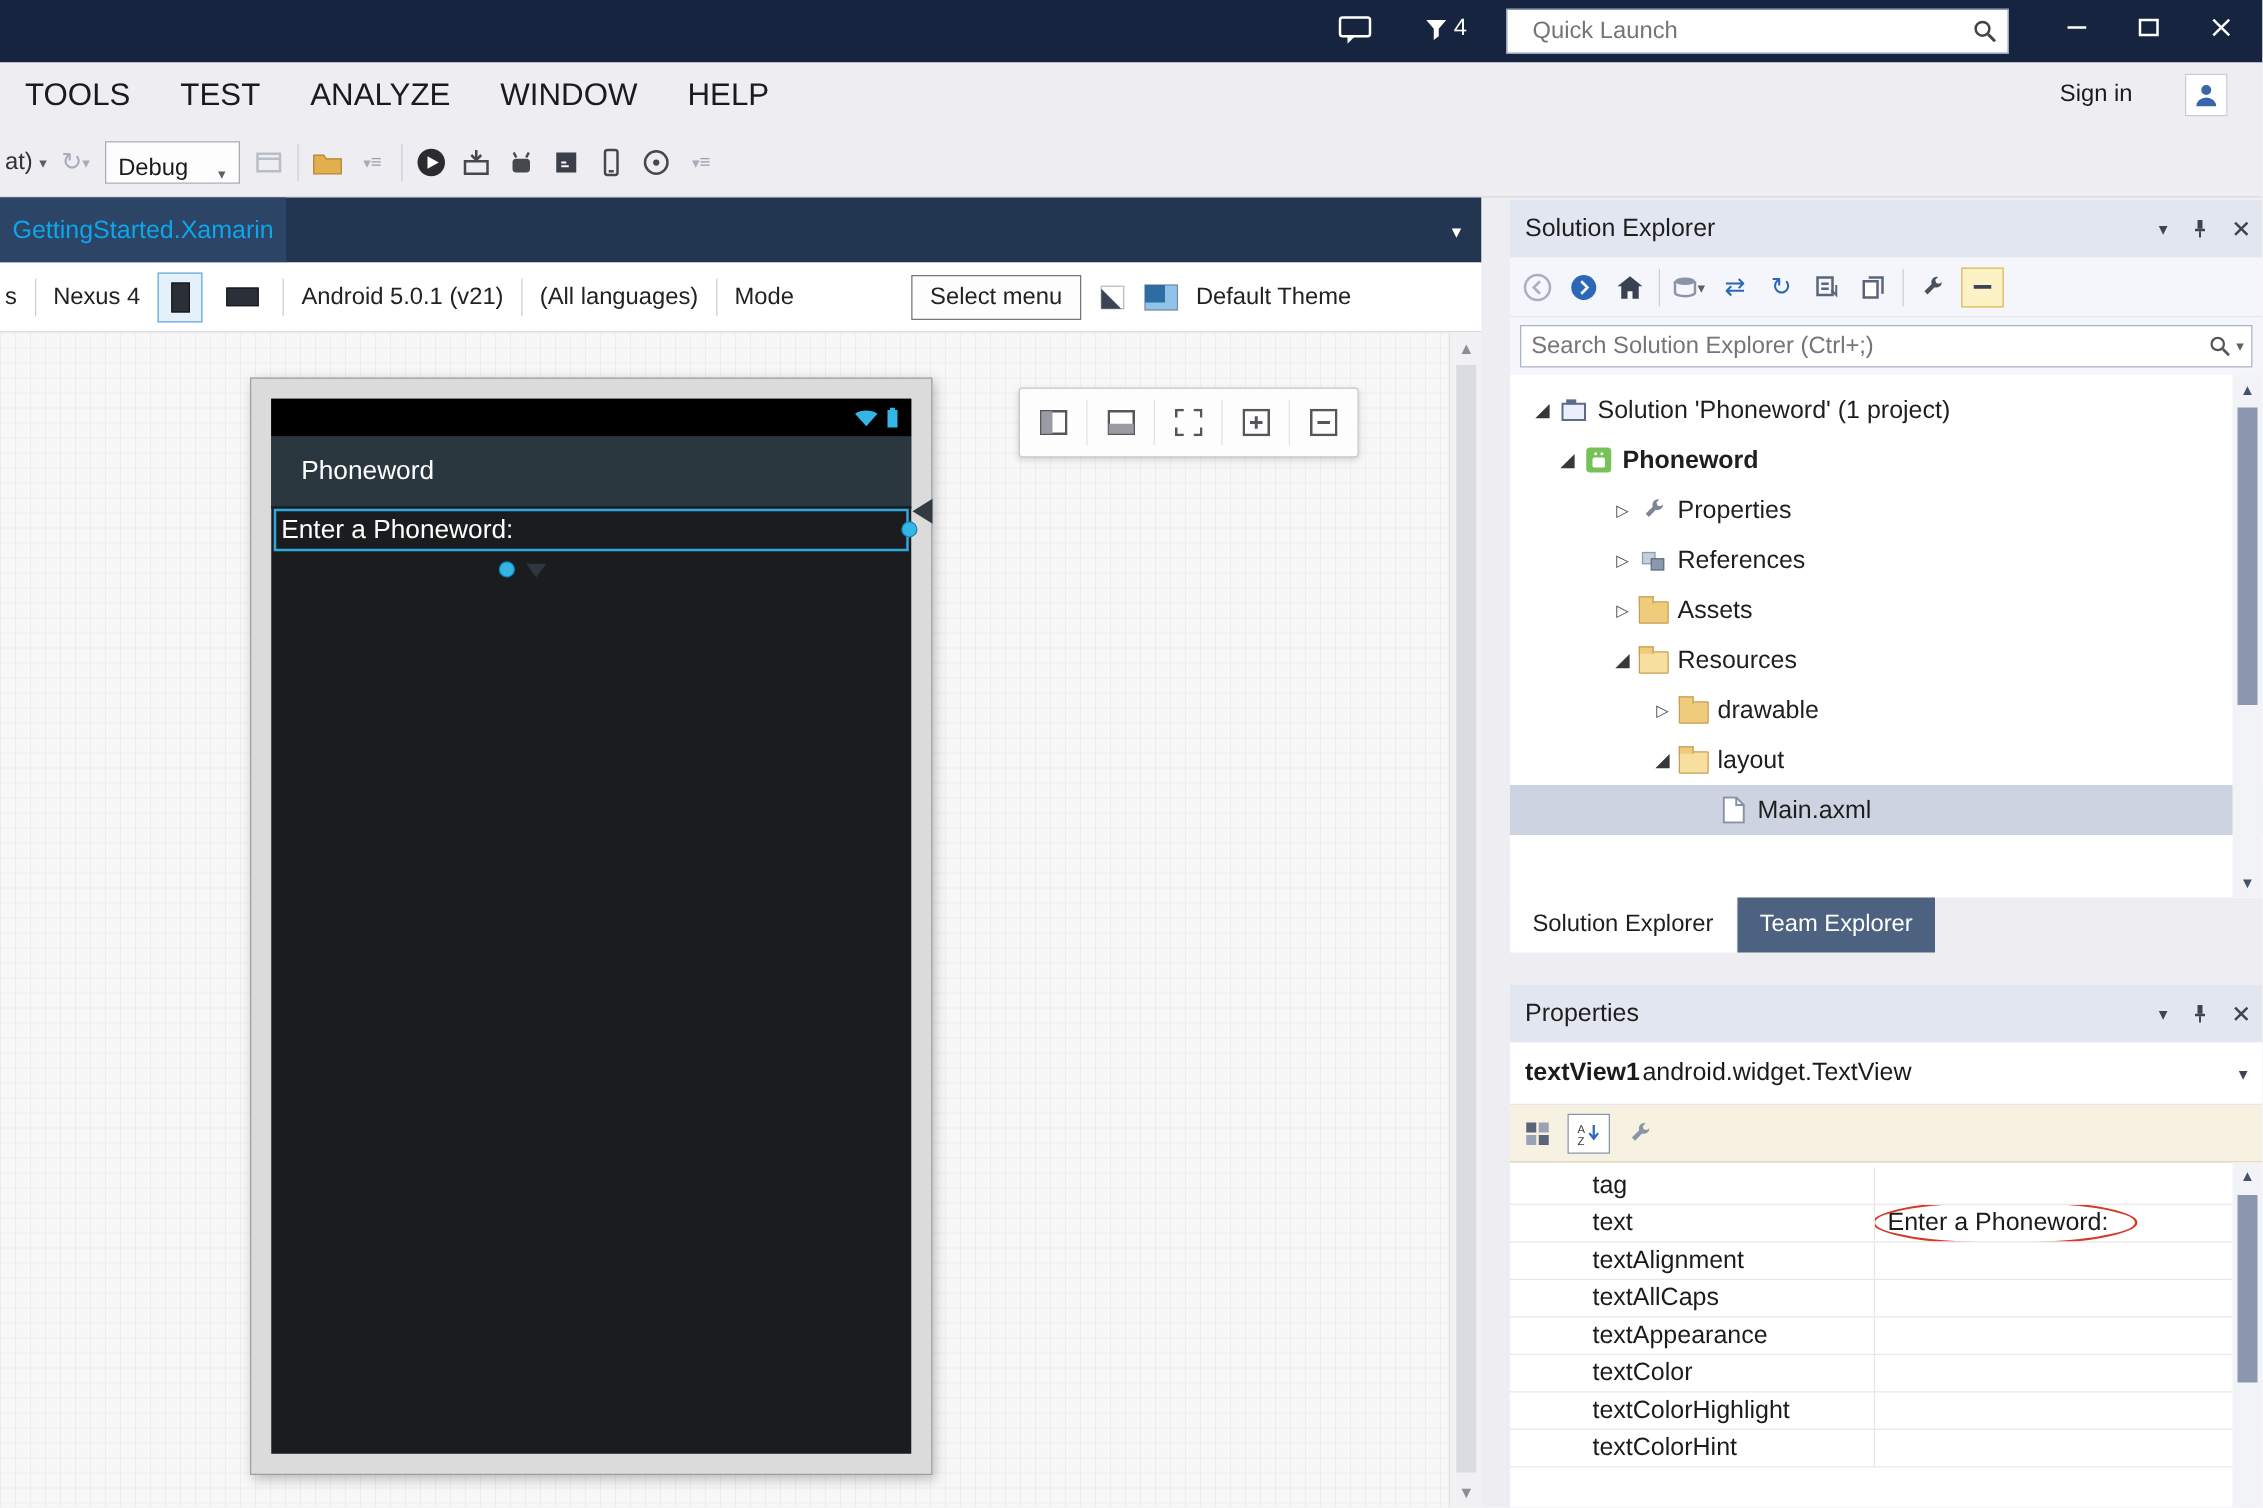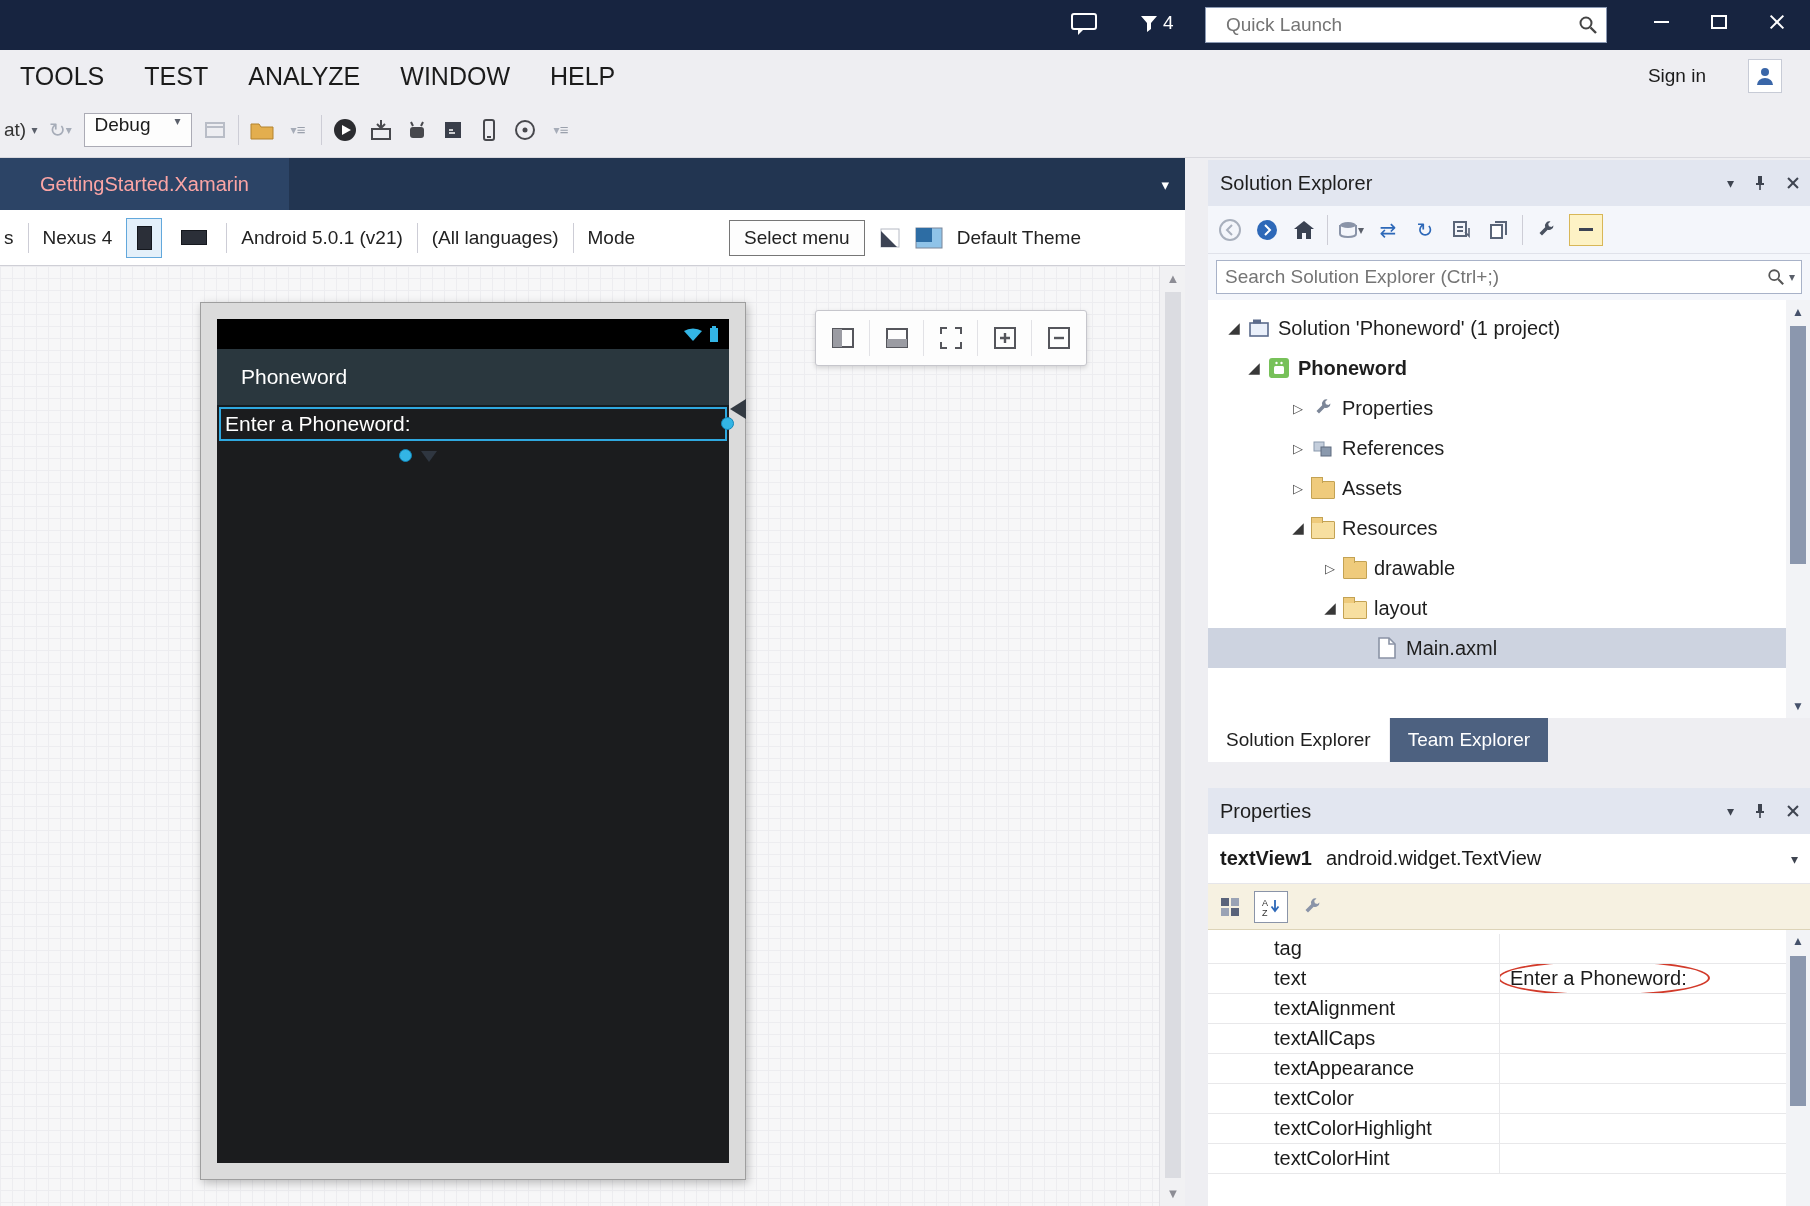--- a/index.html
+++ b/index.html
@@ -27,29 +27,29 @@
 .menu-item{padding:0 20px;line-height:52px;font-size:25px;color:#1b1b1b}
 .signin{position:absolute;right:104px;top:0;line-height:52px;font-size:19px}
 .user-badge{position:absolute;right:28px;top:9px;width:34px;height:34px;border:1px solid #C7CBD6;background:#fff;display:flex;align-items:center;justify-content:center}
 
 
 .toolbar{position:absolute;left:0;top:102px;width:1810px;height:56px;background:#EEEEF2;border-bottom:1px solid #D8D8DE;display:flex;align-items:center;gap:10px;padding-left:4px}
 .tbtn{display:flex;align-items:center;justify-content:center;min-width:26px;height:34px}
 .caret{font-size:12px;color:#5a5f6a}
 .caret.dim{color:#A6ACB8}
 .glyph-dim{font-size:20px;color:#A6ACB8}
-.combo{width:108px;height:34px;background:#FDFDFD;border:1px solid #ABABB5;display:flex;align-items:flex-start}
+.combo{width:108px;height:34px;background:#FDFDFD;border:1px solid #ABABB5;display:flex;align-items:flex-end}
 .combo .lbl{flex:1;padding-left:10px;font-size:19px}
 .combo .cbox{width:26px;text-align:center}
 .vsep{width:1px;height:30px;background:#CDCDD6}
 .overflow-glyph{color:#9AA0AC;font-size:15px;letter-spacing:-1px}
 
 
 .tabstrip{position:absolute;left:0;top:158px;width:1185px;height:52px;background:#223551}
-.doc-tab{display:inline-block;height:52px;line-height:52px;padding:0 40px;background:#2C4466;color:#fca5a5;font-size:20px}
+.doc-tab{display:inline-block;height:52px;line-height:52px;padding:0 10px;background:#2C4466;color:#0ea5e9;font-size:20px}
 .tabstrip .strip-caret{position:absolute;right:16px;top:18px;color:#fff;font-size:15px}
 .designer-bar{position:absolute;left:0;top:210px;width:1185px;height:56px;background:#fff;border-bottom:1px solid #CFCFD6;display:flex;align-items:center;gap:14px;padding-left:4px;font-size:19px;color:#222}
 .orient-btn{width:36px;height:40px;display:flex;align-items:center;justify-content:center;border:1px solid transparent}
 .orient-btn.sel{border:1px solid #62A8DC;background:#E4F0FA}
 .orient-port{width:15px;height:24px;background:#2B2F38;border:1px solid #15181e}
 .orient-land{width:26px;height:15px;background:#2B2F38;border:1px solid #15181e}
 .btn-boxed{height:36px;border:1px solid #767676;background:#FDFDFD;padding:0 14px;font-size:19px;display:flex;align-items:center}
 
 .canvas{position:absolute;left:0;top:266px;width:1185px;height:940px;background-color:#F7F7F8;
 background-image:linear-gradient(#EDEDF0 1px,transparent 1px),linear-gradient(90deg,#EDEDF0 1px,transparent 1px);background-size:12px 12px}
@@ -111,21 +111,21 @@
 .se-scroll .arr{position:absolute;left:0;width:24px;text-align:center;color:#46526B;font-size:12px}
 .se-scroll .thumb{position:absolute;left:4px;top:26px;width:16px;height:238px;background:#8B97AE}
 .se-tabs{position:absolute;left:1208px;top:718px;width:602px;height:44px;display:flex;gap:1px}
 .se-tab{height:44px;line-height:44px;padding:0 18px;font-size:19px}
 .se-tab.active{background:#fff;color:#1e1e1e}
 .se-tab.team{background:#4D6180;color:#fff}
 
 
 .props-panel{position:absolute;left:1208px;top:788px;width:602px;height:418px;background:#fff;overflow:hidden}
 .pr-object{height:50px;display:flex;align-items:center;padding-left:12px;font-size:20px;background:#fff;border-bottom:1px solid #E6E6EA;position:relative}
-.pr-object .oname{font-weight:bold;margin-right:14px}
+.pr-object .oname{font-weight:bold;margin-right:2px}
 .pr-object .ocaret{position:absolute;right:12px;color:#3E4450;font-size:14px}
 .pr-toolbar{height:46px;background:#F6F1E1;border-bottom:1px solid #DDD4B8;display:flex;align-items:center;gap:10px;padding-left:8px}
 .pr-tb-btn{display:flex;align-items:center;justify-content:center;min-width:28px;height:32px}
 .pr-tb-btn.sel{border:1px solid #8A94A8;background:#fff;width:34px}
 .pg{position:relative;height:276px;padding-top:4px}
 .pg-row{display:flex;height:30px;border-bottom:1px solid #E8E8EA;align-items:flex-end}
 .pg-name{flex:0 0 292px;padding-left:66px;font-size:20px;border-right:1px solid #E8E8EA;height:100%;display:flex;align-items:center}
 .pg-val{flex:1;padding-left:10px;font-size:20px;overflow:hidden;white-space:nowrap;position:relative;height:100%;display:flex;align-items:center}
 .red-ellipse{position:absolute;left:-2px;top:-4px;width:212px;height:36px;border:2px solid #D23A2A;border-radius:50%;pointer-events:none}
 .pr-scroll{position:absolute;right:0;top:142px;width:24px;height:276px;background:#F2F3F6}

